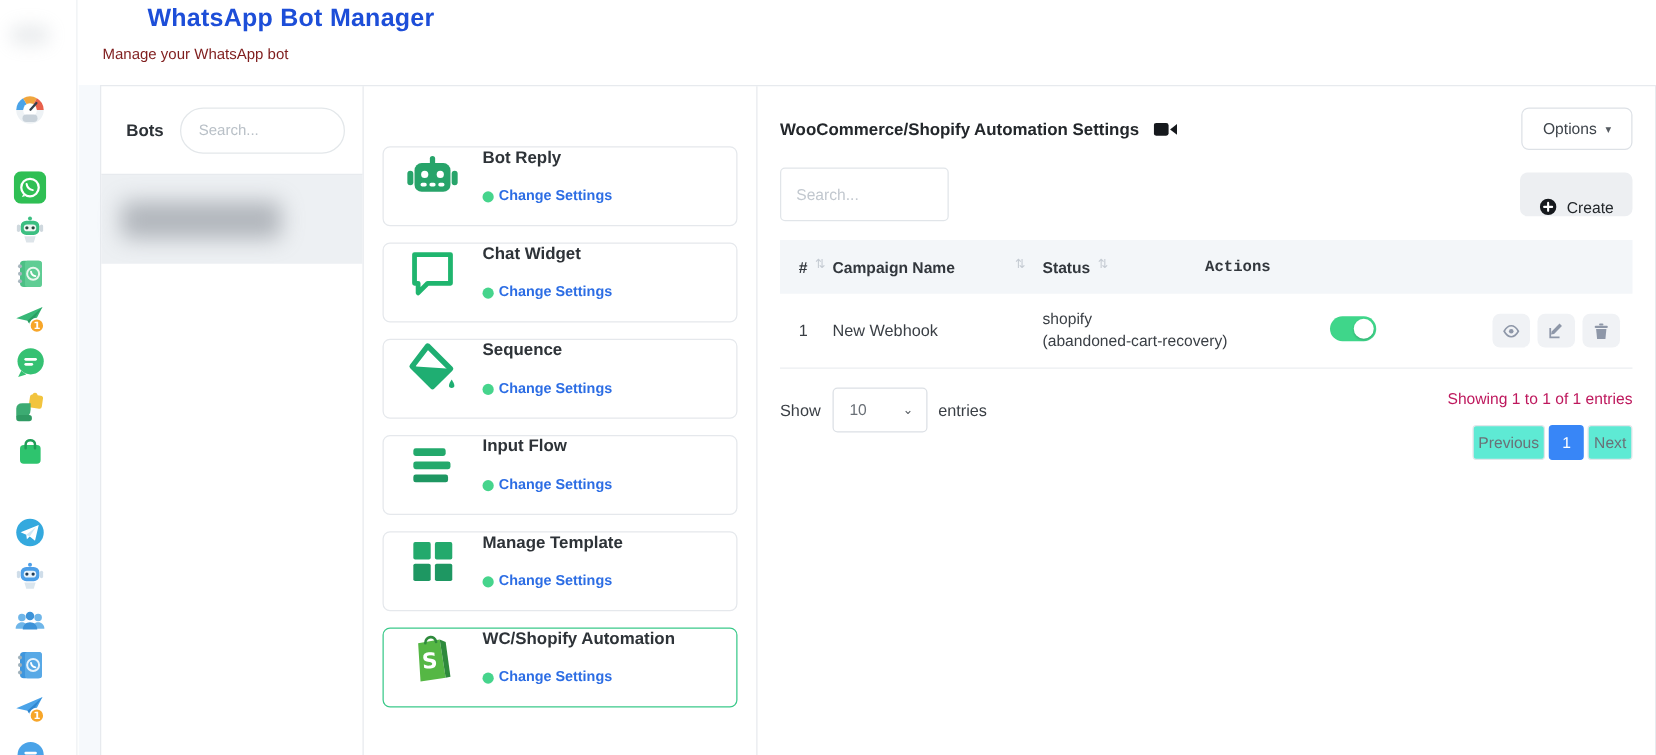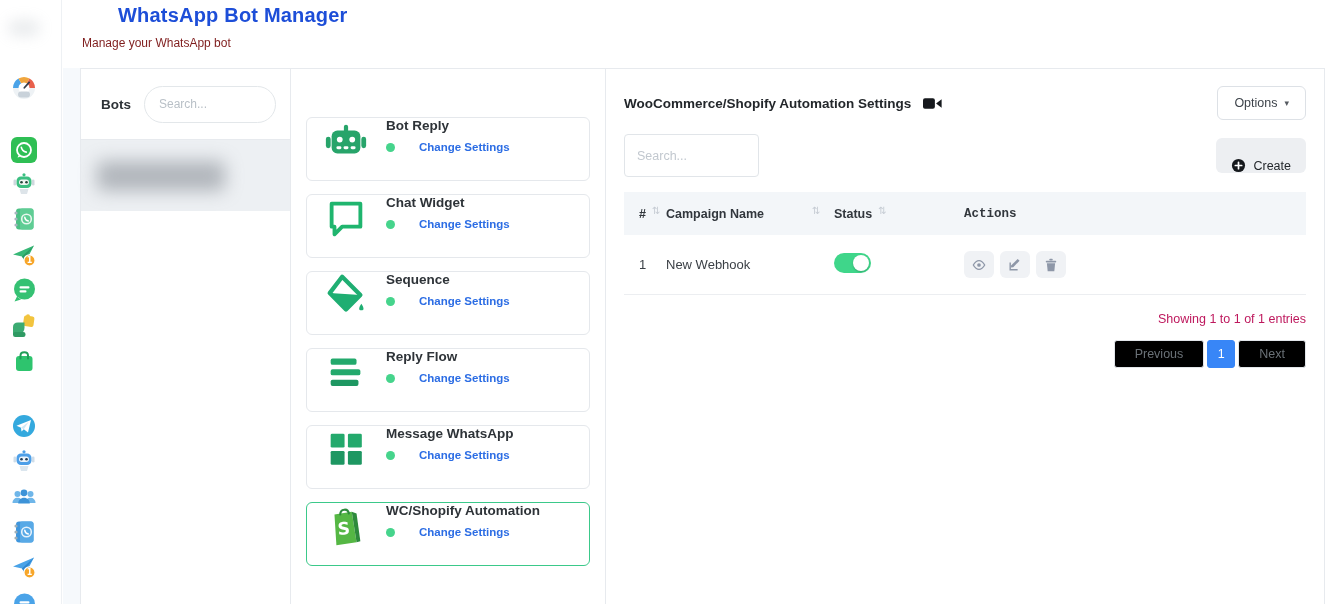--- a/index.html
+++ b/index.html
@@ -40,21 +40,21 @@
   
   .col-features { width:315px; border-right:1px solid #e7eaee; padding:15px; }
   .features-title { font-size:13.5px; font-weight:bold; color:#2d3237; margin:11px 0 0 2px; }
   .feature-list { margin-top:33px; display:flex; flex-direction:column; gap:13px; }
   .feature-card { height:64px; border:1px solid #e5e8ec; border-radius:6px; background:#fff;
     display:flex; align-items:flex-start; padding:0 14px 0 16px; gap:17px; cursor:pointer; }
   .feature-card.active { border-color:#3bc98a; }
   .fc-icon { width:46px; height:46px; flex:0 0 46px; }
   .fc-icon svg { width:46px; height:46px; display:block; }
   .fc-title { font-size:13.5px; font-weight:bold; color:#2e3338; }
-  .fc-linkrow { display:flex; align-items:center; gap:24px; margin-top:8px; }
+  .fc-linkrow { display:flex; align-items:center; gap:4px; margin-top:18px; }
   .fc-dot { width:9px; height:9px; border-radius:50%; background:#46d48c; }
   .fc-link { font-size:11.5px; font-weight:bold; color:#2c6de4; text-decoration:none; cursor:pointer; }
 
   
   .col-main { flex:1; padding:16px 18px 0 18px; min-width:0; }
   .main-title-row { display:flex; align-items:center; height:36px; }
   .main-title { font-size:13.5px; font-weight:bold; color:#23272b; }
   .video-icon { margin-left:12px; display:inline-flex; }
   .options-btn { margin-left:auto; height:34px; padding:0 16px; background:#fff;
     border:1px solid #dde1e6; border-radius:6px; font-size:12.5px; color:#3e444b;
@@ -94,21 +94,21 @@
   .tbl-footer { display:flex; margin-top:15px; align-items:flex-start; }
   .show-group { display:flex; align-items:center; gap:9px; font-size:13px; color:#3a3f45; }
   .entries-select { width:76px; height:36px; border:1px solid #dce0e5; border-radius:4px;
     background:#fff; display:flex; align-items:center; padding:0 10px 0 13px; font-size:12.5px;
     color:#6a7077; cursor:pointer; justify-content:space-between; }
   .sel-caret { font-size:10px; color:#555a60; }
 
   .footer-right { margin-left:auto; text-align:right; }
   .showing-text { font-size:12.5px; color:#be185d; margin-top:2px; }
   .pagination { display:flex; gap:3px; justify-content:flex-end; margin-top:14px; }
-  .page-btn { height:28px; padding:0 20px; border:1px solid #e2e6ea; background:#000000; color:#6a7177;
+  .page-btn { height:28px; padding:0 4px; border:1px solid #e2e6ea; background:#5eead4; color:#6a7177;
     font-size:12.5px; border-radius:3px; cursor:pointer; font-family:inherit; }
   .page-btn.current { width:28px; padding:0; background:#3886f7; border-color:#3886f7; color:#fff; }
 </style>
 </head>
 <body>
 
 <div class="iconbar">
   <div class="logo-smudge"></div>
 
   <div class="sb-icon" style="top:75px">
@@ -332,39 +332,39 @@
 
       <div class="feature-card">
         <span class="fc-icon">
           <svg viewBox="0 0 48 48">
             <rect x="8" y="10" width="27" height="6.5" rx="2" fill="#23a96c"></rect>
             <rect x="8" y="21" width="31" height="6.5" rx="2" fill="#23a96c"></rect>
             <rect x="8" y="32" width="29" height="6.5" rx="2" fill="#1e9762"></rect>
           </svg>
         </span>
         <div class="fc-text">
-          <div class="fc-title">Reply Flow</div>
+          <div class="fc-title">Input Flow</div>
           <div class="fc-linkrow">
             <span class="fc-dot"></span>
             <a class="fc-link">Change Settings</a>
           </div>
         </div>
       </div>
 
       <div class="feature-card">
         <span class="fc-icon">
           <svg viewBox="0 0 48 48">
             <rect x="8" y="8" width="14.5" height="14.5" rx="1.5" fill="#23a96c"></rect>
             <rect x="26" y="8" width="14.5" height="14.5" rx="1.5" fill="#23a96c"></rect>
             <rect x="8" y="26" width="14.5" height="14.5" rx="1.5" fill="#1e9762"></rect>
             <rect x="26" y="26" width="14.5" height="14.5" rx="1.5" fill="#1e9762"></rect>
           </svg>
         </span>
         <div class="fc-text">
-          <div class="fc-title">Message WhatsApp</div>
+          <div class="fc-title">Manage Template</div>
           <div class="fc-linkrow">
             <span class="fc-dot"></span>
             <a class="fc-link">Change Settings</a>
           </div>
         </div>
       </div>
 
       <div class="feature-card active">
         <span class="fc-icon">
           <svg viewBox="0 0 48 48">
@@ -426,20 +426,26 @@
         <span>Status</span><span class="sort-glyph">⇅</span>
       </div>
       <div class="c-actions">
         <span>Actions</span>
       </div>
     </div>
 
     <div class="tbl-row">
       <div class="c-num">1</div>
       <div class="c-campaign">New Webhook</div>
+      <div class="c-store">
+        <div class="store-lines">
+          <div>shopify</div>
+          <div>(abandoned-cart-recovery)</div>
+        </div>
+      </div>
       <div class="c-status">
         <span class="toggle"><span class="knob"></span></span>
       </div>
       <div class="c-actions">
         <div class="action-group">
           <button class="action-btn">
             <svg viewBox="0 0 16 14">
               <path d="M1.5 7 C3.5 3.5 5.5 2 8 2 s4.5 1.5 6.5 5 C12.5 10.5 10.5 12 8 12 S3.5 10.5 1.5 7 Z" fill="none" stroke="#8e97a8" stroke-width="1.5"></path>
               <circle cx="8" cy="7" r="2.1" fill="#8e97a8"></circle>
             </svg>
@@ -455,20 +461,28 @@
               <rect x="1" y="3" width="12" height="2" rx="1" fill="#8e97a8"></rect>
               <rect x="5" y="0.8" width="4" height="2" rx="1" fill="#8e97a8"></rect>
               <path d="M2.3 6 H11.7 L10.8 15 H3.2 Z" fill="#8e97a8"></path>
             </svg>
           </button>
         </div>
       </div>
     </div>
 
     <div class="tbl-footer">
+      <div class="show-group">
+        <span>Show</span>
+        <div class="entries-select">
+          <span>10</span>
+          <span class="sel-caret">⌄</span>
+        </div>
+        <span>entries</span>
+      </div>
       <div class="footer-right">
         <div class="showing-text">Showing 1 to 1 of 1 entries</div>
         <div class="pagination">
           <button class="page-btn">Previous</button>
           <button class="page-btn current">1</button>
           <button class="page-btn">Next</button>
         </div>
       </div>
     </div>
 

